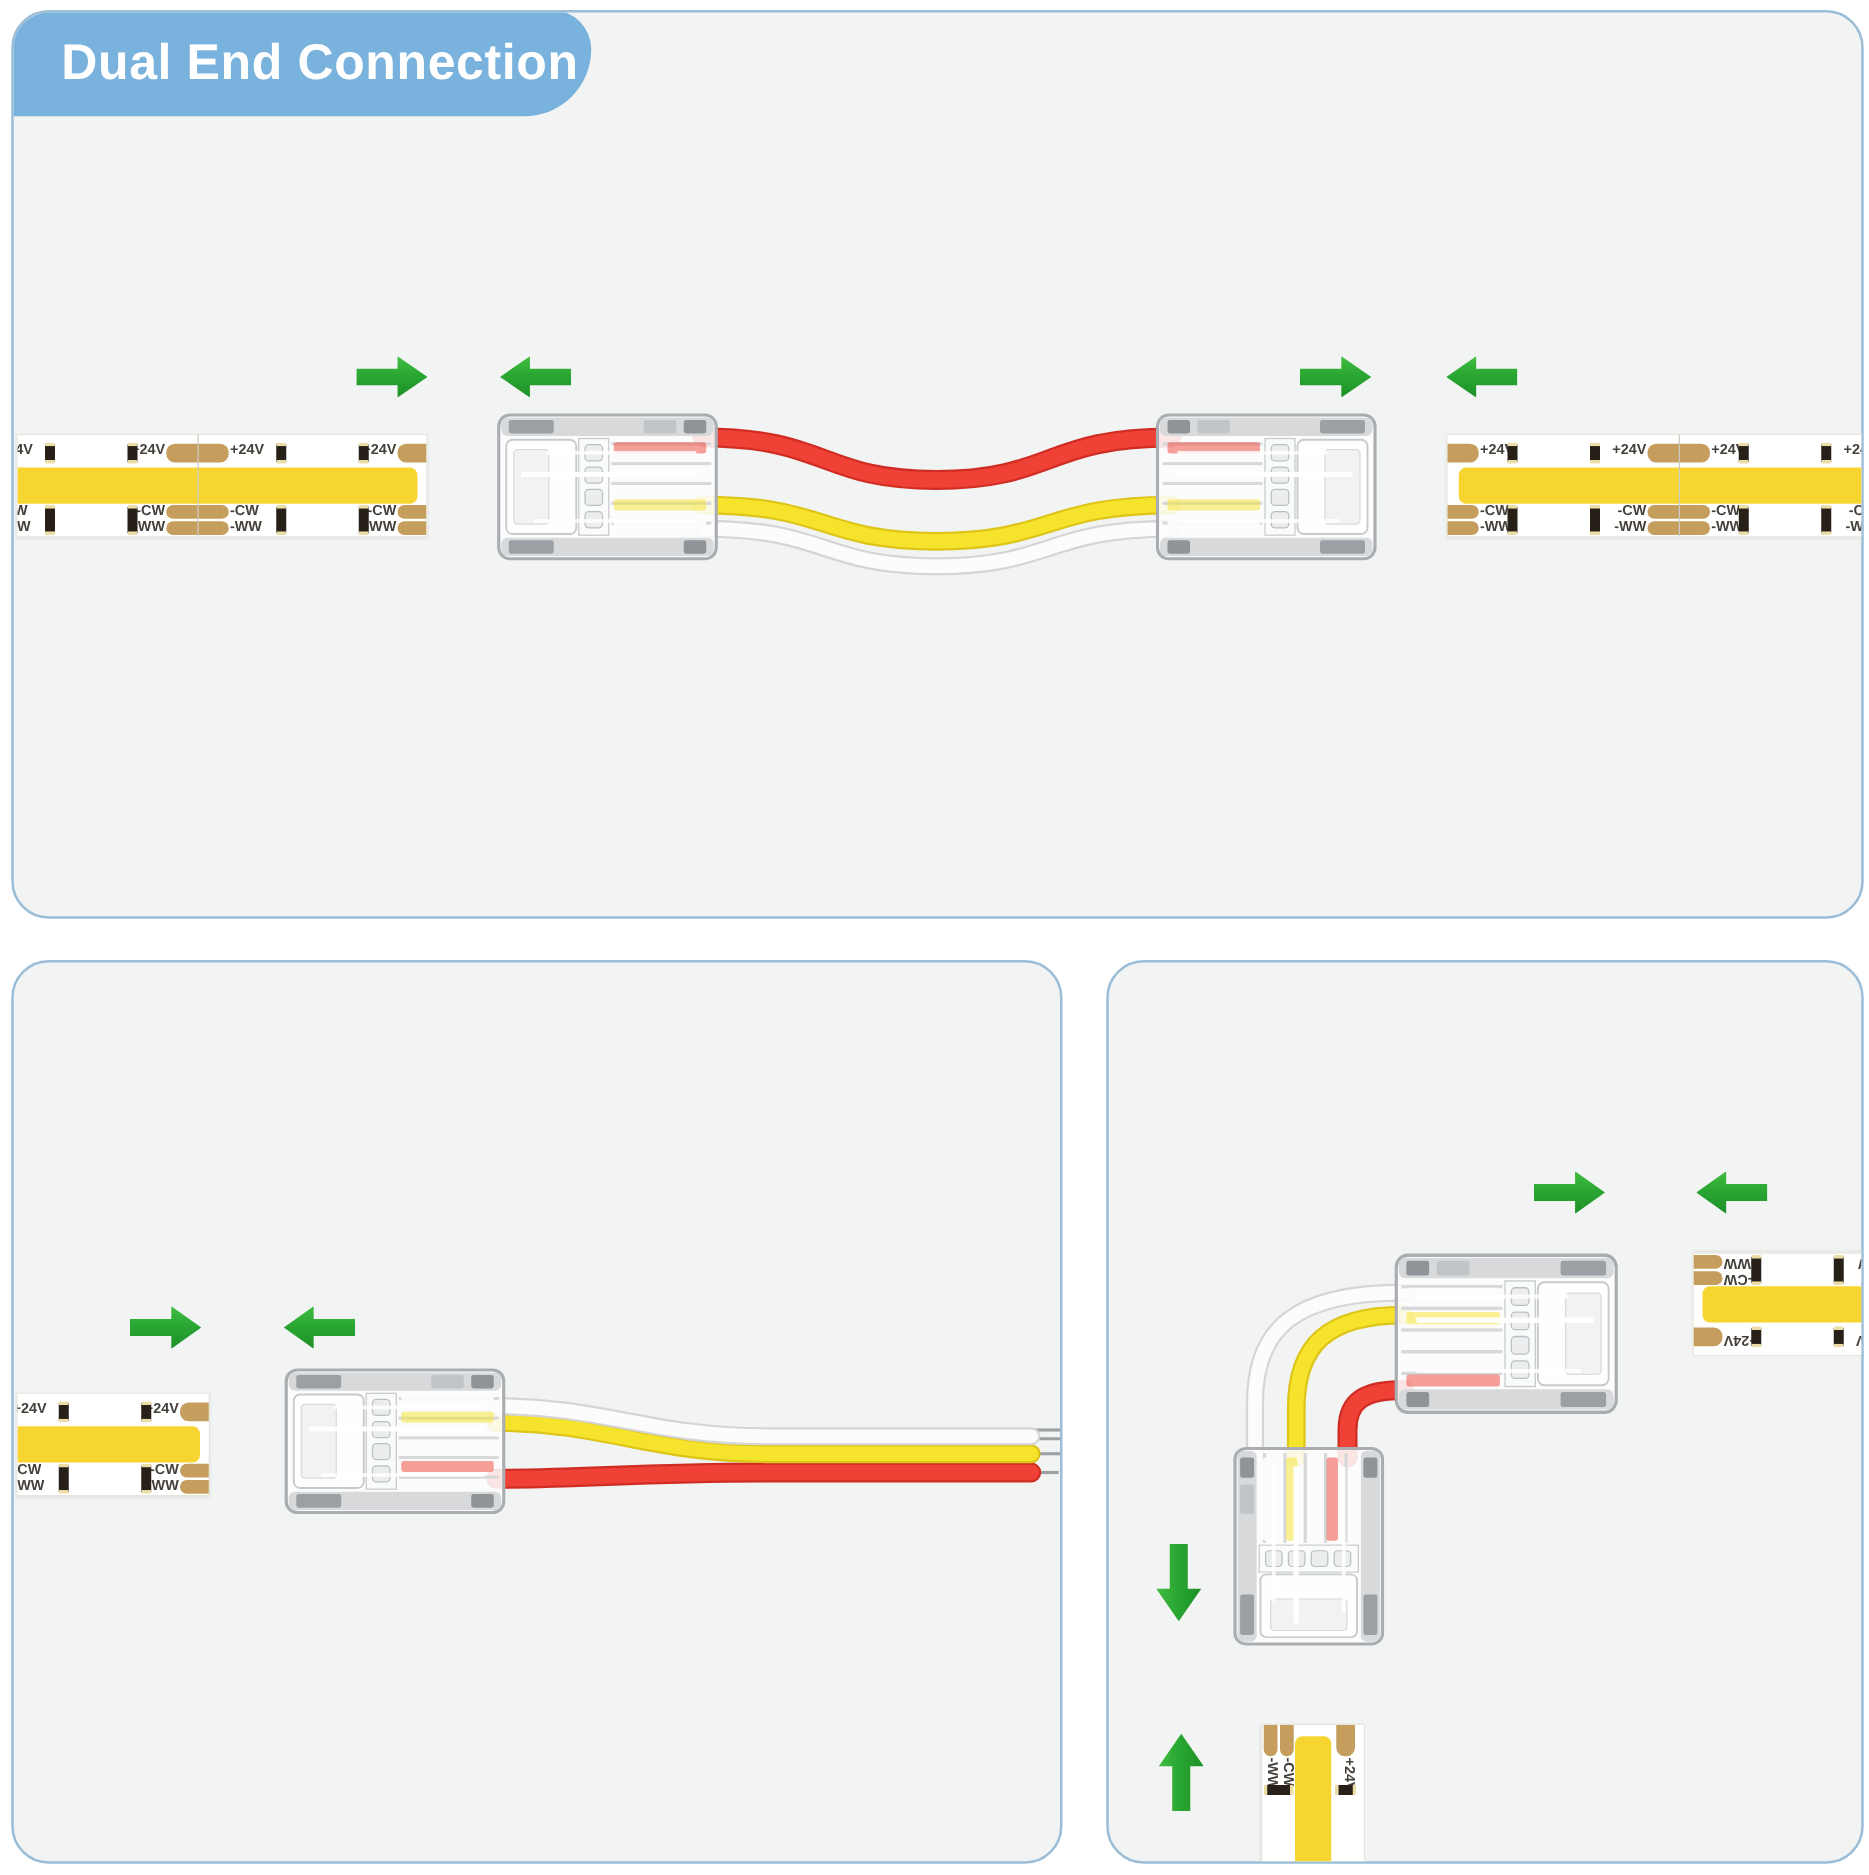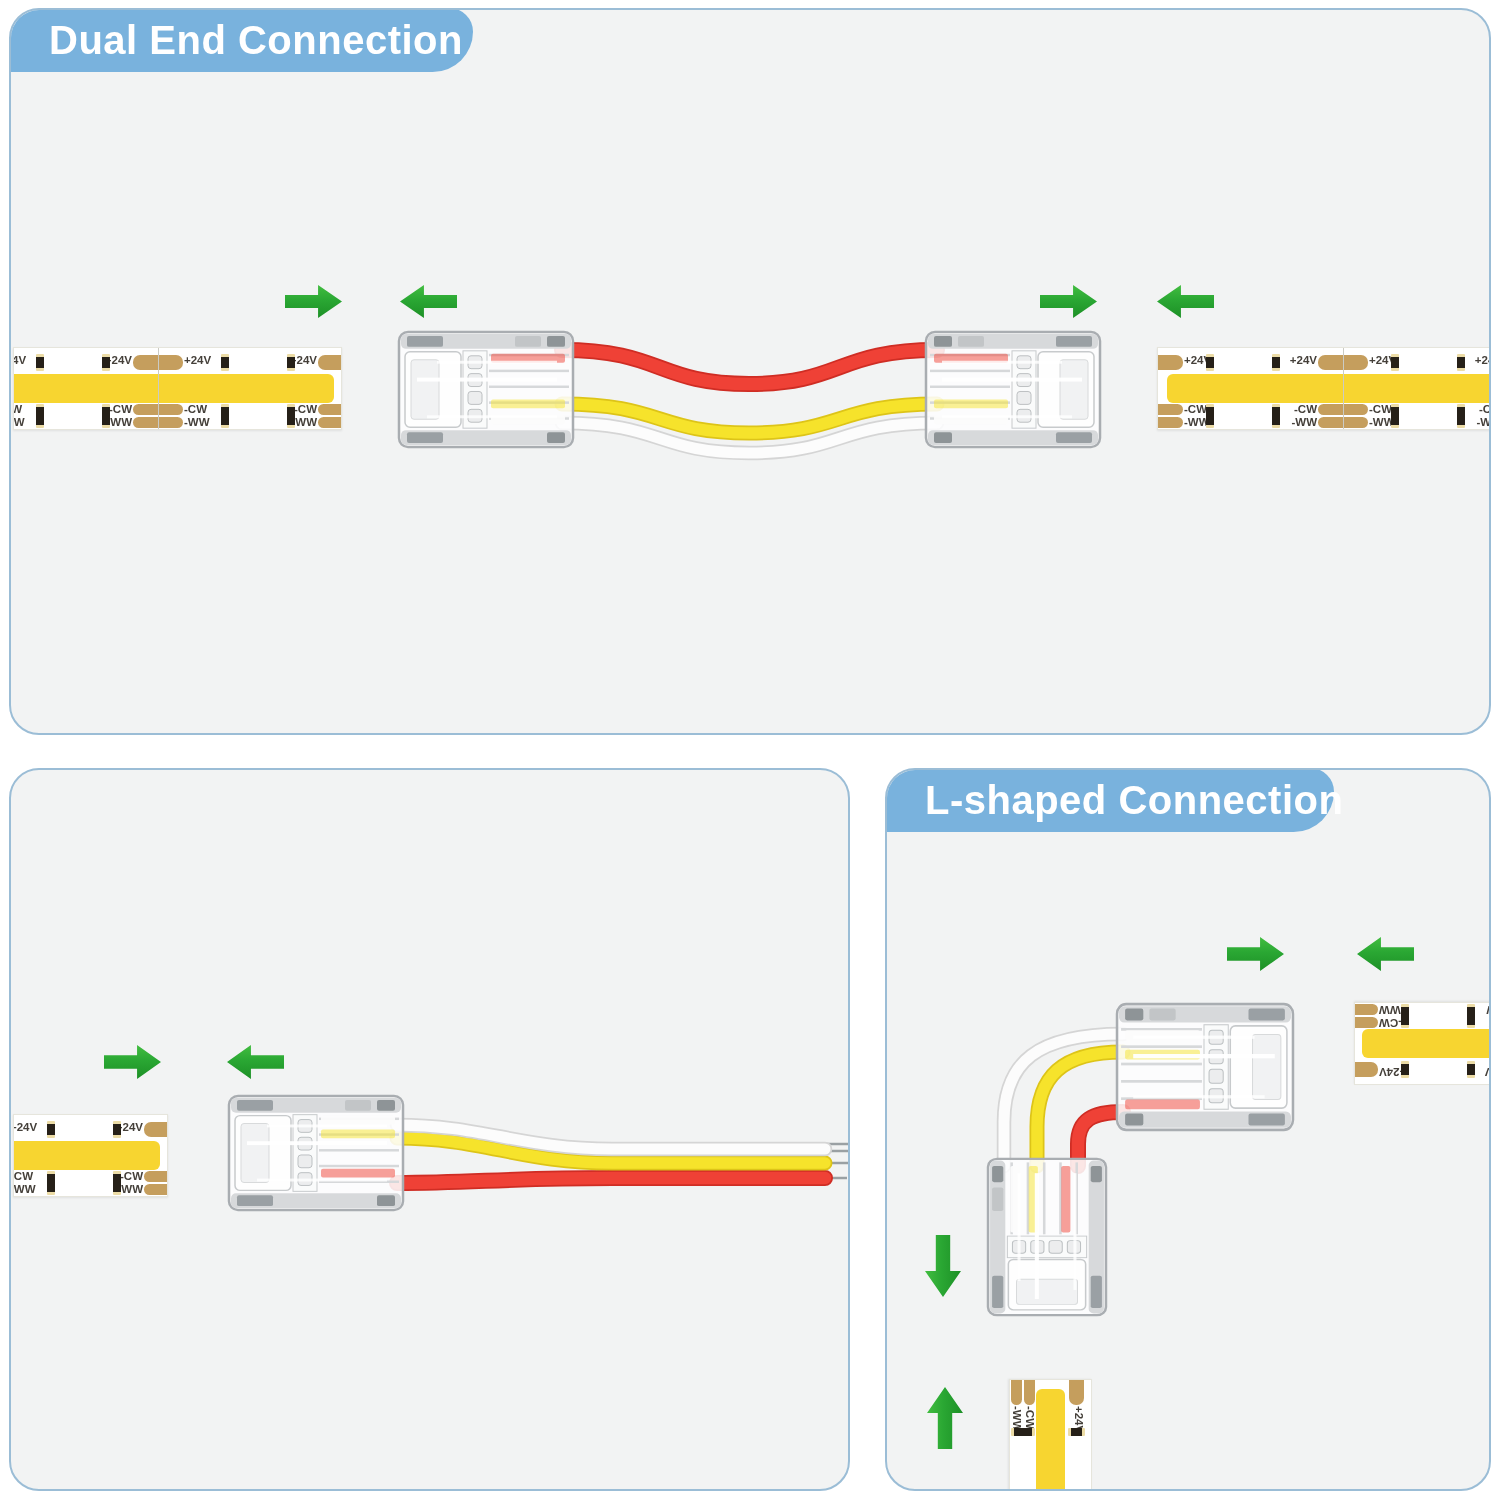--- a/index.html
+++ b/index.html
@@ -8,21 +8,21 @@
     font-family:"Liberation Sans",sans-serif;overflow:hidden;
   }
   .panel{
     position:absolute;background:#f2f3f3;border:2px solid #9bbdd6;
     border-radius:30px;overflow:hidden;box-sizing:border-box;
   }
   #panel-dual{left:9px;top:8px;width:1482px;height:727px;}
   #panel-single{left:9px;top:768px;width:841px;height:723px;}
   #panel-l{left:885px;top:768px;width:606px;height:723px;}
   .panel-header{
-    position:absolute;left:-2px;top:-2px;height:64px;background:#79b2dd;
+    position:absolute;left:-2px;top:-2px;height:85px;background:#79b2dd;
     border-radius:28px 34px 58px 0;display:flex;align-items:center;
     padding-left:40px;box-sizing:border-box;z-index:6;
   }
   #panel-dual .panel-header{width:464px;}
   #panel-single .panel-header{width:494px;}
   #panel-l .panel-header{width:449px;}
   .panel-title{color:#ffffff;font-size:40px;font-weight:bold;letter-spacing:.5px;white-space:nowrap;}
   .scene{position:absolute;left:0;top:0;right:0;bottom:0;}
   
   .strip{
@@ -255,23 +255,20 @@
     <rect x="40" y="31" width="120" height="3" fill="#ffffff" opacity="0.8"></rect>
     <rect x="30" y="86" width="130" height="3" fill="#ffffff" opacity="0.8"></rect>
             </g>
           </svg></div>
         <div class="arrow arrow-right" style="left: 93px; top: 275px; width: 57px; height: 34px;"></div>
         <div class="arrow arrow-left" style="left: 216px; top: 275px; width: 57px; height: 34px;"></div>
       </div>
   </section>
 
   <section class="panel" id="panel-l">
-    <div class="panel-header">
-      <span class="panel-title">L-shaped Connection</span>
-    </div>
     <div class="scene" id="scene-l">
         <div class="strip" style="left: 467px; top: 232px; width: 139px; transform: rotate(180deg);">
           <div class="band" style="left: 0px; width: 130px; border-radius: 0px 6px 6px 0px; background: rgb(247, 213, 48);"></div>
           <div class="pad" style="left: 114px; top: 7px; width: 50px; height: 15px; background: rgb(197, 158, 93);"></div>
           <div class="pad" style="left: 114px; top: 56px; width: 50px; height: 11px; background: rgb(197, 158, 93);"></div>
           <div class="pad" style="left: 114px; top: 69px; width: 50px; height: 11px; background: rgb(197, 158, 93);"></div>
           <div class="lbl" style="top: 6px; width: 70px; text-align: right; left: 43px;">+24V</div>
           <div class="lbl" style="top: 55px; width: 70px; text-align: right; left: 43px;">-CW</div>
           <div class="lbl" style="top: 68px; width: 70px; text-align: right; left: 43px;">-WW</div>
           <div class="chip" style="left: 83px; top: 6px; height: 17px;"></div>

